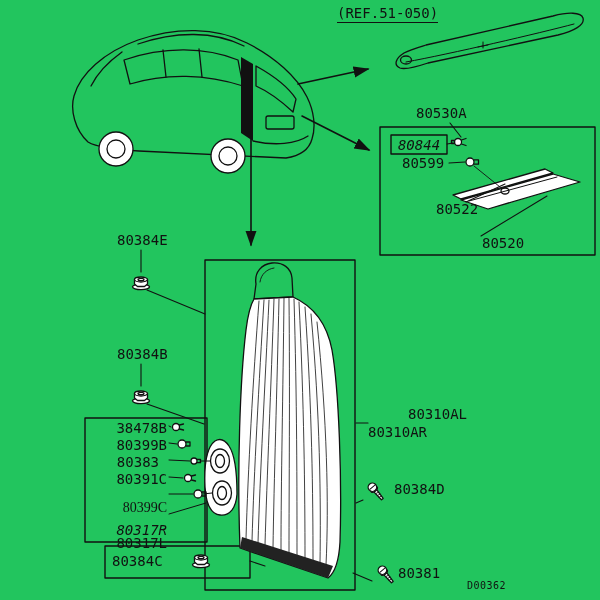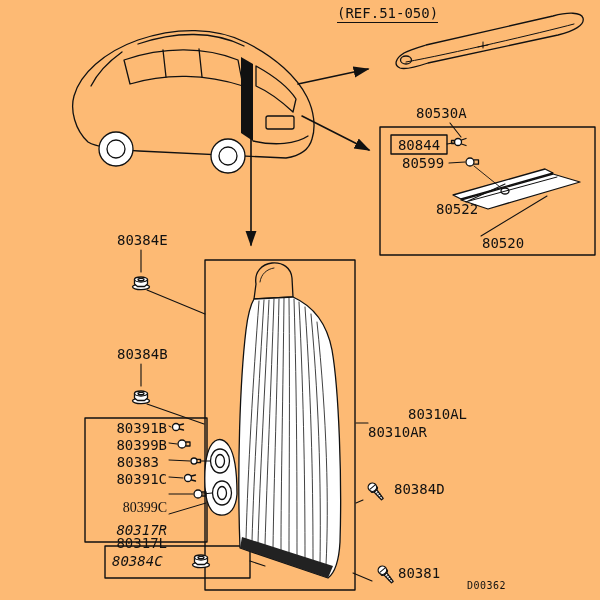--- a/index.html
+++ b/index.html
@@ -1,23 +1,23 @@
 <!DOCTYPE html>
 <html><head>
 <meta charset="utf-8">
 <style>
   * { margin:0; padding:0; box-sizing:border-box; }
   html,body { background:#fff; }
   body { width:600px; height:600px; font-family:"DejaVu Sans Mono", monospace; color:#111; }
-  .canvas { position:relative; width:600px; height:600px; background:#fdba74; overflow:hidden; }
+  .canvas { position:relative; width:600px; height:600px; background:#22c55e; overflow:hidden; }
   svg.art { position:absolute; left:0; top:0; }
   .lbl { position:absolute; font-size:14px; line-height:16px; white-space:nowrap; color:#111; }
   .lbl-sm { font-size:10px; letter-spacing:0.5px; }
   .ref { border-bottom:1.5px solid #111; padding-bottom:1px; }
-  .boxed-lbl { display:flex; align-items:center; justify-content:center; }
+  .boxed-lbl { display:flex; align-items:center; justify-content:center;font-style:italic; }
   .r { text-align:right; }
 </style>
 </head>
 <body>
 
 <div class="canvas">
 
   <svg class="art" width="600" height="600" viewBox="0 0 600 600">
     <defs>
       <marker id="ah" markerWidth="12" markerHeight="10" refX="9" refY="3.5" orient="auto">
@@ -192,26 +192,26 @@
   <div class="lbl" style="left:402px; top:155px;">80599</div>
   <div class="lbl" style="left:436px; top:201px;">80522</div>
   <div class="lbl" style="left:454px; top:235px;margin-left:28px;">80520</div>
 
   <div class="lbl" style="left:117px; top:232px;">80384E</div>
   <div class="lbl" style="left:117px; top:346px;">80384B</div>
 
   <div class="lbl" style="left:368px; top:406px;margin-left:40px;">80310AL</div>
   <div class="lbl" style="left:368px; top:424px;">80310AR</div>
 
-  <div class="lbl r" style="left:88px; top:420px; width:79px;">80391B</div>
+  <div class="lbl r" style="left:88px; top:420px; width:79px;">38478B</div>
   <div class="lbl r" style="left:88px; top:437px; width:79px;">80399B</div>
   <div class="lbl r" style="left:80px; top:454px; width:79px;">80383</div>
   <div class="lbl r" style="left:88px; top:471px; width:79px;">80391C</div>
   <div class="lbl r" style="left:88px; top:500px; width:79px;font-family:Liberation Serif, serif;">80399C</div>
   <div class="lbl r" style="left:88px; top:535px; width:79px;">80317L</div>
   <div class="lbl r" style="left:88px; top:522px; width:79px;font-style:italic;">80317R</div>
 
   <div class="lbl" style="left:394px; top:481px;">80384D</div>
-  <div class="lbl" style="left:112px; top:553px;font-style:italic;">80384C</div>
+  <div class="lbl" style="left:112px; top:553px;">80384C</div>
   <div class="lbl" style="left:398px; top:565px;">80381</div>
 
   <div class="lbl lbl-sm" style="left:467px; top:578px;">D00362</div>
 </div>
 
 </body></html>

